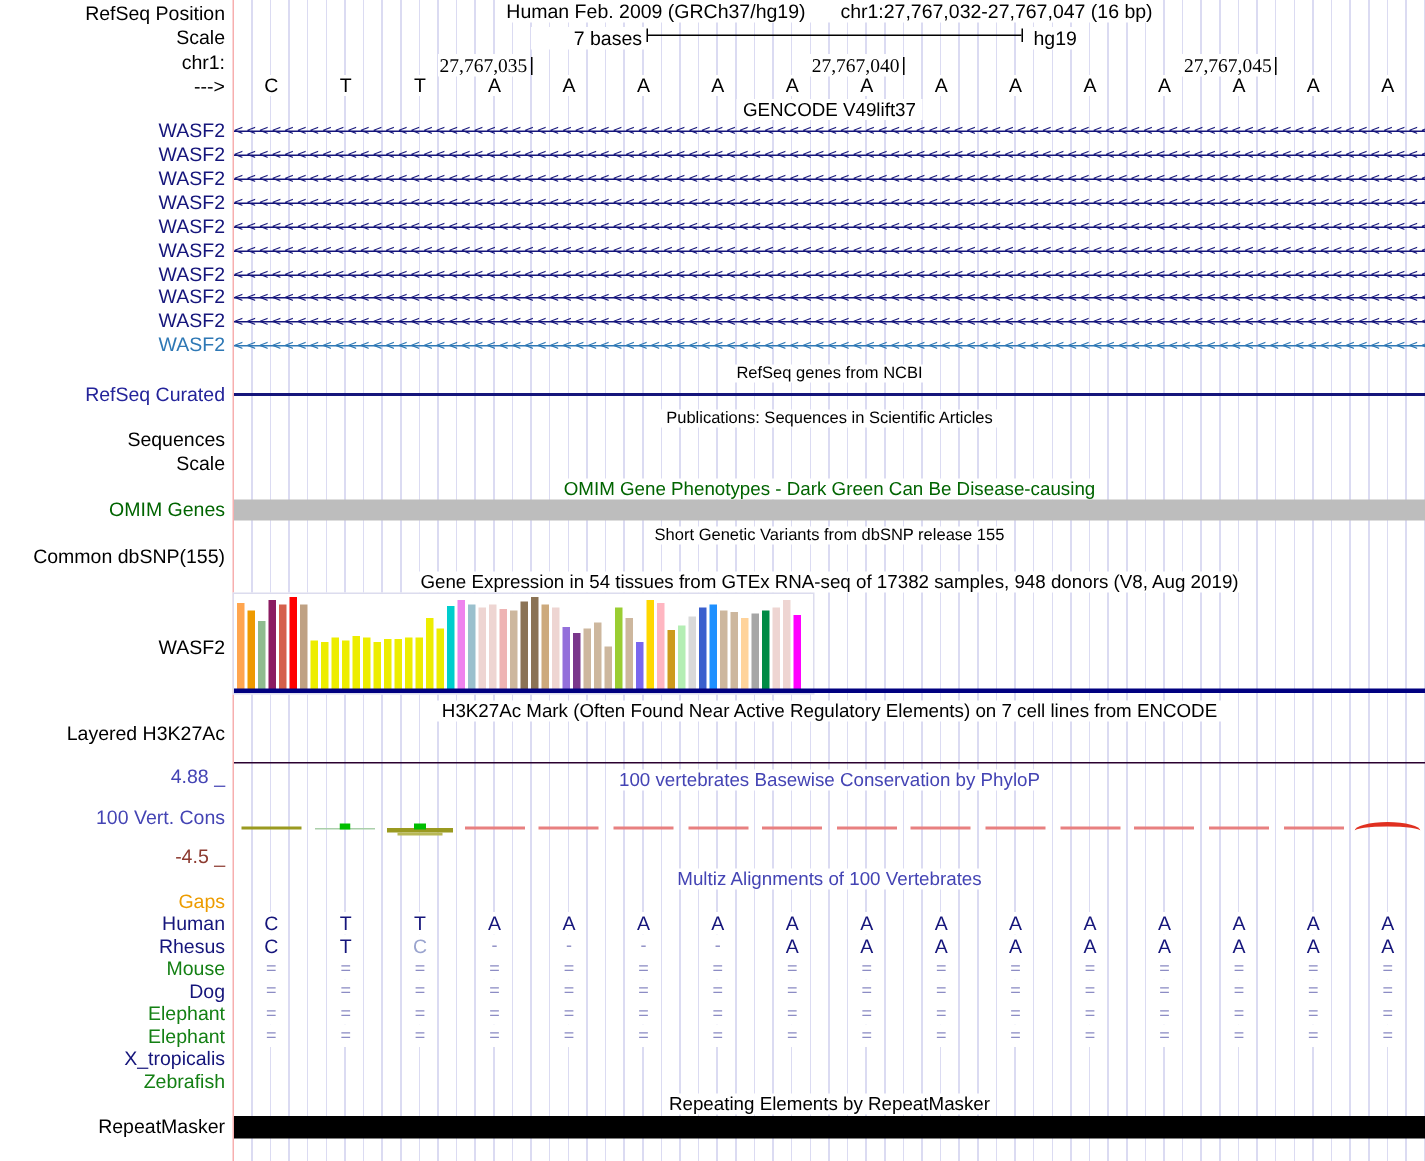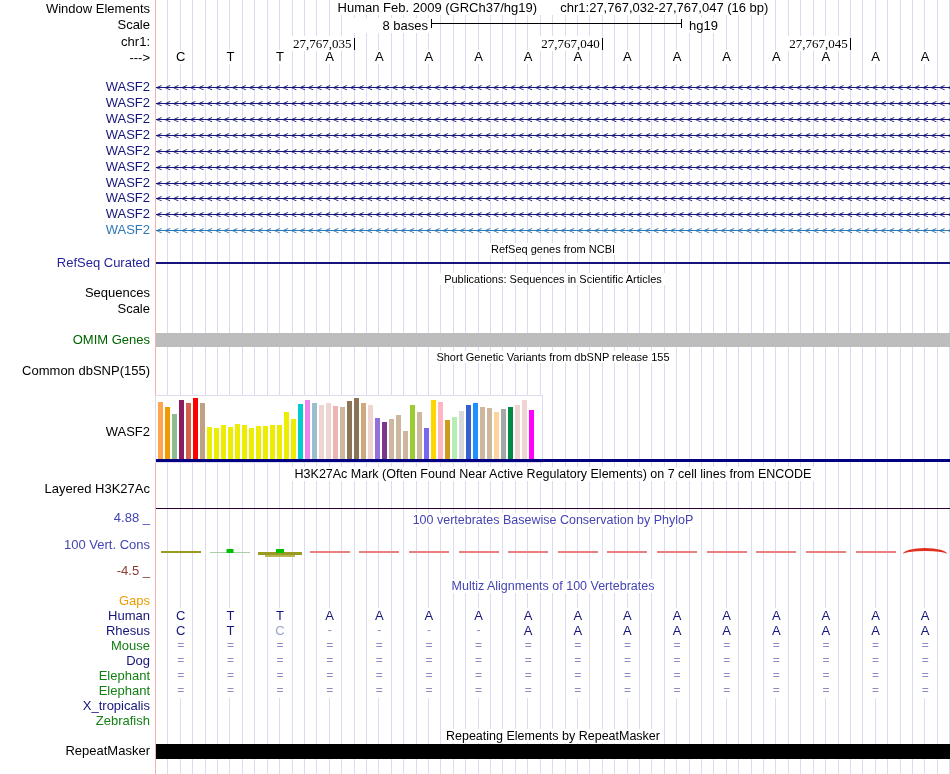--- a/index.html
+++ b/index.html
@@ -27,21 +27,21 @@
          background:linear-gradient(#000,#000) 0 center/100% 1px no-repeat;}
   .scaletxt{position:absolute;white-space:nowrap;background:#fff;padding:0 2px;}
   .mcell{position:absolute;transform:translateX(-50%);background:#fff;padding:0 2px;line-height:15px;}
   .bar{position:absolute;width:5px;bottom:2px;}
 </style>
 </head>
 <body>
 
 <div class="browser">
 
-  <div class="lbl" style="top:2px">Window Elements</div>
+  <div class="lbl" style="top:2px">RefSeq Position</div>
   <div class="lbl" style="top:18px">Scale</div>
   <div class="lbl" style="top:35px">chr1:</div>
   <div class="lbl" style="top:51px">---&gt;</div>
   <div class="lbl" style="top:256px;color:#24249A">RefSeq Curated</div>
   <div class="lbl" style="top:286px">Sequences</div>
   <div class="lbl" style="top:302px">Scale</div>
   <div class="lbl green" style="top:333px">OMIM Genes</div>
   <div class="lbl" style="top:364px">Common dbSNP(155)</div>
   <div class="lbl" style="top:425px">WASF2</div>
   <div class="lbl" style="top:482px">Layered H3K27Ac</div>
@@ -72,21 +72,21 @@
       <div class="lbl" style="top: 699px; color: rgb(21, 21, 123);">X_tropicalis</div>
       <div class="lbl" style="top: 714px; color: rgb(20, 128, 20);">Zebrafish</div>
     </div>
 
   <div class="track" id="track">
 
     <div class="title" style="top:1px">
       <span>Human Feb. 2009 (GRCh37/hg19)</span><span style="background:#fff">&nbsp;&nbsp;</span><span>chr1:27,767,032-27,767,047 (16 bp)</span>
     </div>
 
-    <div class="scaletxt" style="left:198px;top:18px;width:72px;text-align:right">8 bases</div>
+    <div class="scaletxt" style="left:198px;top:18px;width:72px;text-align:right">7 bases</div>
     <div class="ruler" style="left:275px;top:19px;width:249px"></div>
     <div class="scaletxt" style="left:531px;top:18px">hg19</div>
 
     <div id="pos-ticks">
         <div class="postick" style="right: 595.5px;"><span class="txt">27,767,035</span><span class="tick"></span></div>
         <div class="postick" style="right: 347.375px;"><span class="txt">27,767,040</span><span class="tick"></span></div>
         <div class="postick" style="right: 99.25px;"><span class="txt">27,767,045</span><span class="tick"></span></div>
       </div>
 
     <div id="seq-row">
@@ -101,42 +101,45 @@
         <span class="base" style="left: 421.812px; top: 50px;">A</span>
         <span class="base" style="left: 471.438px; top: 50px;">A</span>
         <span class="base" style="left: 521.062px; top: 50px;">A</span>
         <span class="base" style="left: 570.688px; top: 50px;">A</span>
         <span class="base" style="left: 620.312px; top: 50px;">A</span>
         <span class="base" style="left: 669.938px; top: 50px;">A</span>
         <span class="base" style="left: 719.562px; top: 50px;">A</span>
         <span class="base" style="left: 769.188px; top: 50px;">A</span>
       </div>
 
+    <div class="title t12" style="top:66px"><span>GENCODE V49lift37</span></div>
     <div id="gen-rows">
         <div class="generow" style="top: 82px; color: rgb(21, 21, 123);">&lt;&lt;&lt;&lt;&lt;&lt;&lt;&lt;&lt;&lt;&lt;&lt;&lt;&lt;&lt;&lt;&lt;&lt;&lt;&lt;&lt;&lt;&lt;&lt;&lt;&lt;&lt;&lt;&lt;&lt;&lt;&lt;&lt;&lt;&lt;&lt;&lt;&lt;&lt;&lt;&lt;&lt;&lt;&lt;&lt;&lt;&lt;&lt;&lt;&lt;&lt;&lt;&lt;&lt;&lt;&lt;&lt;&lt;&lt;&lt;&lt;&lt;&lt;&lt;&lt;&lt;&lt;&lt;&lt;&lt;&lt;&lt;&lt;&lt;&lt;&lt;&lt;&lt;&lt;&lt;&lt;&lt;&lt;&lt;&lt;&lt;&lt;&lt;&lt;&lt;&lt;&lt;&lt;&lt;&lt;&lt;&lt;&lt;&lt;&lt;&lt;&lt;&lt;&lt;&lt;&lt;&lt;&lt;&lt;&lt;</div>
         <div class="generow" style="top: 98px; color: rgb(21, 21, 123);">&lt;&lt;&lt;&lt;&lt;&lt;&lt;&lt;&lt;&lt;&lt;&lt;&lt;&lt;&lt;&lt;&lt;&lt;&lt;&lt;&lt;&lt;&lt;&lt;&lt;&lt;&lt;&lt;&lt;&lt;&lt;&lt;&lt;&lt;&lt;&lt;&lt;&lt;&lt;&lt;&lt;&lt;&lt;&lt;&lt;&lt;&lt;&lt;&lt;&lt;&lt;&lt;&lt;&lt;&lt;&lt;&lt;&lt;&lt;&lt;&lt;&lt;&lt;&lt;&lt;&lt;&lt;&lt;&lt;&lt;&lt;&lt;&lt;&lt;&lt;&lt;&lt;&lt;&lt;&lt;&lt;&lt;&lt;&lt;&lt;&lt;&lt;&lt;&lt;&lt;&lt;&lt;&lt;&lt;&lt;&lt;&lt;&lt;&lt;&lt;&lt;&lt;&lt;&lt;&lt;&lt;&lt;&lt;&lt;&lt;</div>
         <div class="generow" style="top: 114px; color: rgb(21, 21, 123);">&lt;&lt;&lt;&lt;&lt;&lt;&lt;&lt;&lt;&lt;&lt;&lt;&lt;&lt;&lt;&lt;&lt;&lt;&lt;&lt;&lt;&lt;&lt;&lt;&lt;&lt;&lt;&lt;&lt;&lt;&lt;&lt;&lt;&lt;&lt;&lt;&lt;&lt;&lt;&lt;&lt;&lt;&lt;&lt;&lt;&lt;&lt;&lt;&lt;&lt;&lt;&lt;&lt;&lt;&lt;&lt;&lt;&lt;&lt;&lt;&lt;&lt;&lt;&lt;&lt;&lt;&lt;&lt;&lt;&lt;&lt;&lt;&lt;&lt;&lt;&lt;&lt;&lt;&lt;&lt;&lt;&lt;&lt;&lt;&lt;&lt;&lt;&lt;&lt;&lt;&lt;&lt;&lt;&lt;&lt;&lt;&lt;&lt;&lt;&lt;&lt;&lt;&lt;&lt;&lt;&lt;&lt;&lt;&lt;&lt;</div>
         <div class="generow" style="top: 130px; color: rgb(21, 21, 123);">&lt;&lt;&lt;&lt;&lt;&lt;&lt;&lt;&lt;&lt;&lt;&lt;&lt;&lt;&lt;&lt;&lt;&lt;&lt;&lt;&lt;&lt;&lt;&lt;&lt;&lt;&lt;&lt;&lt;&lt;&lt;&lt;&lt;&lt;&lt;&lt;&lt;&lt;&lt;&lt;&lt;&lt;&lt;&lt;&lt;&lt;&lt;&lt;&lt;&lt;&lt;&lt;&lt;&lt;&lt;&lt;&lt;&lt;&lt;&lt;&lt;&lt;&lt;&lt;&lt;&lt;&lt;&lt;&lt;&lt;&lt;&lt;&lt;&lt;&lt;&lt;&lt;&lt;&lt;&lt;&lt;&lt;&lt;&lt;&lt;&lt;&lt;&lt;&lt;&lt;&lt;&lt;&lt;&lt;&lt;&lt;&lt;&lt;&lt;&lt;&lt;&lt;&lt;&lt;&lt;&lt;&lt;&lt;&lt;&lt;</div>
         <div class="generow" style="top: 146px; color: rgb(21, 21, 123);">&lt;&lt;&lt;&lt;&lt;&lt;&lt;&lt;&lt;&lt;&lt;&lt;&lt;&lt;&lt;&lt;&lt;&lt;&lt;&lt;&lt;&lt;&lt;&lt;&lt;&lt;&lt;&lt;&lt;&lt;&lt;&lt;&lt;&lt;&lt;&lt;&lt;&lt;&lt;&lt;&lt;&lt;&lt;&lt;&lt;&lt;&lt;&lt;&lt;&lt;&lt;&lt;&lt;&lt;&lt;&lt;&lt;&lt;&lt;&lt;&lt;&lt;&lt;&lt;&lt;&lt;&lt;&lt;&lt;&lt;&lt;&lt;&lt;&lt;&lt;&lt;&lt;&lt;&lt;&lt;&lt;&lt;&lt;&lt;&lt;&lt;&lt;&lt;&lt;&lt;&lt;&lt;&lt;&lt;&lt;&lt;&lt;&lt;&lt;&lt;&lt;&lt;&lt;&lt;&lt;&lt;&lt;&lt;&lt;&lt;</div>
         <div class="generow" style="top: 162px; color: rgb(21, 21, 123);">&lt;&lt;&lt;&lt;&lt;&lt;&lt;&lt;&lt;&lt;&lt;&lt;&lt;&lt;&lt;&lt;&lt;&lt;&lt;&lt;&lt;&lt;&lt;&lt;&lt;&lt;&lt;&lt;&lt;&lt;&lt;&lt;&lt;&lt;&lt;&lt;&lt;&lt;&lt;&lt;&lt;&lt;&lt;&lt;&lt;&lt;&lt;&lt;&lt;&lt;&lt;&lt;&lt;&lt;&lt;&lt;&lt;&lt;&lt;&lt;&lt;&lt;&lt;&lt;&lt;&lt;&lt;&lt;&lt;&lt;&lt;&lt;&lt;&lt;&lt;&lt;&lt;&lt;&lt;&lt;&lt;&lt;&lt;&lt;&lt;&lt;&lt;&lt;&lt;&lt;&lt;&lt;&lt;&lt;&lt;&lt;&lt;&lt;&lt;&lt;&lt;&lt;&lt;&lt;&lt;&lt;&lt;&lt;&lt;&lt;</div>
         <div class="generow" style="top: 178px; color: rgb(21, 21, 123);">&lt;&lt;&lt;&lt;&lt;&lt;&lt;&lt;&lt;&lt;&lt;&lt;&lt;&lt;&lt;&lt;&lt;&lt;&lt;&lt;&lt;&lt;&lt;&lt;&lt;&lt;&lt;&lt;&lt;&lt;&lt;&lt;&lt;&lt;&lt;&lt;&lt;&lt;&lt;&lt;&lt;&lt;&lt;&lt;&lt;&lt;&lt;&lt;&lt;&lt;&lt;&lt;&lt;&lt;&lt;&lt;&lt;&lt;&lt;&lt;&lt;&lt;&lt;&lt;&lt;&lt;&lt;&lt;&lt;&lt;&lt;&lt;&lt;&lt;&lt;&lt;&lt;&lt;&lt;&lt;&lt;&lt;&lt;&lt;&lt;&lt;&lt;&lt;&lt;&lt;&lt;&lt;&lt;&lt;&lt;&lt;&lt;&lt;&lt;&lt;&lt;&lt;&lt;&lt;&lt;&lt;&lt;&lt;&lt;&lt;</div>
         <div class="generow" style="top: 193px; color: rgb(21, 21, 123);">&lt;&lt;&lt;&lt;&lt;&lt;&lt;&lt;&lt;&lt;&lt;&lt;&lt;&lt;&lt;&lt;&lt;&lt;&lt;&lt;&lt;&lt;&lt;&lt;&lt;&lt;&lt;&lt;&lt;&lt;&lt;&lt;&lt;&lt;&lt;&lt;&lt;&lt;&lt;&lt;&lt;&lt;&lt;&lt;&lt;&lt;&lt;&lt;&lt;&lt;&lt;&lt;&lt;&lt;&lt;&lt;&lt;&lt;&lt;&lt;&lt;&lt;&lt;&lt;&lt;&lt;&lt;&lt;&lt;&lt;&lt;&lt;&lt;&lt;&lt;&lt;&lt;&lt;&lt;&lt;&lt;&lt;&lt;&lt;&lt;&lt;&lt;&lt;&lt;&lt;&lt;&lt;&lt;&lt;&lt;&lt;&lt;&lt;&lt;&lt;&lt;&lt;&lt;&lt;&lt;&lt;&lt;&lt;&lt;&lt;</div>
         <div class="generow" style="top: 209px; color: rgb(21, 21, 123);">&lt;&lt;&lt;&lt;&lt;&lt;&lt;&lt;&lt;&lt;&lt;&lt;&lt;&lt;&lt;&lt;&lt;&lt;&lt;&lt;&lt;&lt;&lt;&lt;&lt;&lt;&lt;&lt;&lt;&lt;&lt;&lt;&lt;&lt;&lt;&lt;&lt;&lt;&lt;&lt;&lt;&lt;&lt;&lt;&lt;&lt;&lt;&lt;&lt;&lt;&lt;&lt;&lt;&lt;&lt;&lt;&lt;&lt;&lt;&lt;&lt;&lt;&lt;&lt;&lt;&lt;&lt;&lt;&lt;&lt;&lt;&lt;&lt;&lt;&lt;&lt;&lt;&lt;&lt;&lt;&lt;&lt;&lt;&lt;&lt;&lt;&lt;&lt;&lt;&lt;&lt;&lt;&lt;&lt;&lt;&lt;&lt;&lt;&lt;&lt;&lt;&lt;&lt;&lt;&lt;&lt;&lt;&lt;&lt;&lt;</div>
         <div class="generow" style="top: 225px; color: rgb(46, 120, 181);">&lt;&lt;&lt;&lt;&lt;&lt;&lt;&lt;&lt;&lt;&lt;&lt;&lt;&lt;&lt;&lt;&lt;&lt;&lt;&lt;&lt;&lt;&lt;&lt;&lt;&lt;&lt;&lt;&lt;&lt;&lt;&lt;&lt;&lt;&lt;&lt;&lt;&lt;&lt;&lt;&lt;&lt;&lt;&lt;&lt;&lt;&lt;&lt;&lt;&lt;&lt;&lt;&lt;&lt;&lt;&lt;&lt;&lt;&lt;&lt;&lt;&lt;&lt;&lt;&lt;&lt;&lt;&lt;&lt;&lt;&lt;&lt;&lt;&lt;&lt;&lt;&lt;&lt;&lt;&lt;&lt;&lt;&lt;&lt;&lt;&lt;&lt;&lt;&lt;&lt;&lt;&lt;&lt;&lt;&lt;&lt;&lt;&lt;&lt;&lt;&lt;&lt;&lt;&lt;&lt;&lt;&lt;&lt;&lt;&lt;</div>
       </div>
 
     <div class="title t11" style="top:242px"><span>RefSeq genes from NCBI</span></div>
     <div class="hline" style="top:262px;height:2px;background:#15157B"></div>
 
     <div class="title t11" style="top:272px"><span>Publications: Sequences in Scientific Articles</span></div>
 
+    <div class="title t12 green" style="top:319px"><span>OMIM Gene Phenotypes - Dark Green Can Be Disease-causing</span></div>
     <div class="hline" style="top:333px;height:14px;background:#BDBDBD"></div>
 
     <div class="title t11" style="top:350px"><span>Short Genetic Variants from dbSNP release 155</span></div>
 
+    <div class="title t12" style="top:381px"><span>Gene Expression in 54 tissues from GTEx RNA-seq of 17382 samples, 948 donors (V8, Aug 2019)</span></div>
     <div id="gtex-plot" style="position:absolute;left:-1px;top:395px;width:386px;height:66px;border:1px solid #DCDCEE;background:#fff">
         <div class="bar" style="left: 2px; height: 58px; background: rgb(255, 165, 79);"></div>
         <div class="bar" style="left: 9px; height: 53px; background: rgb(238, 154, 0);"></div>
         <div class="bar" style="left: 16px; height: 46px; background: rgb(143, 188, 143);"></div>
         <div class="bar" style="left: 23px; height: 60px; background: rgb(139, 28, 98);"></div>
         <div class="bar" style="left: 30px; height: 57px; background: rgb(213, 96, 76);"></div>
         <div class="bar" style="left: 37px; height: 62px; background: rgb(255, 0, 0);"></div>
         <div class="bar" style="left: 44px; height: 57px; background: rgb(191, 161, 131);"></div>
         <div class="bar" style="left: 51px; height: 33px; background: rgb(237, 237, 0);"></div>
         <div class="bar" style="left: 58px; height: 32px; background: rgb(237, 237, 0);"></div>

